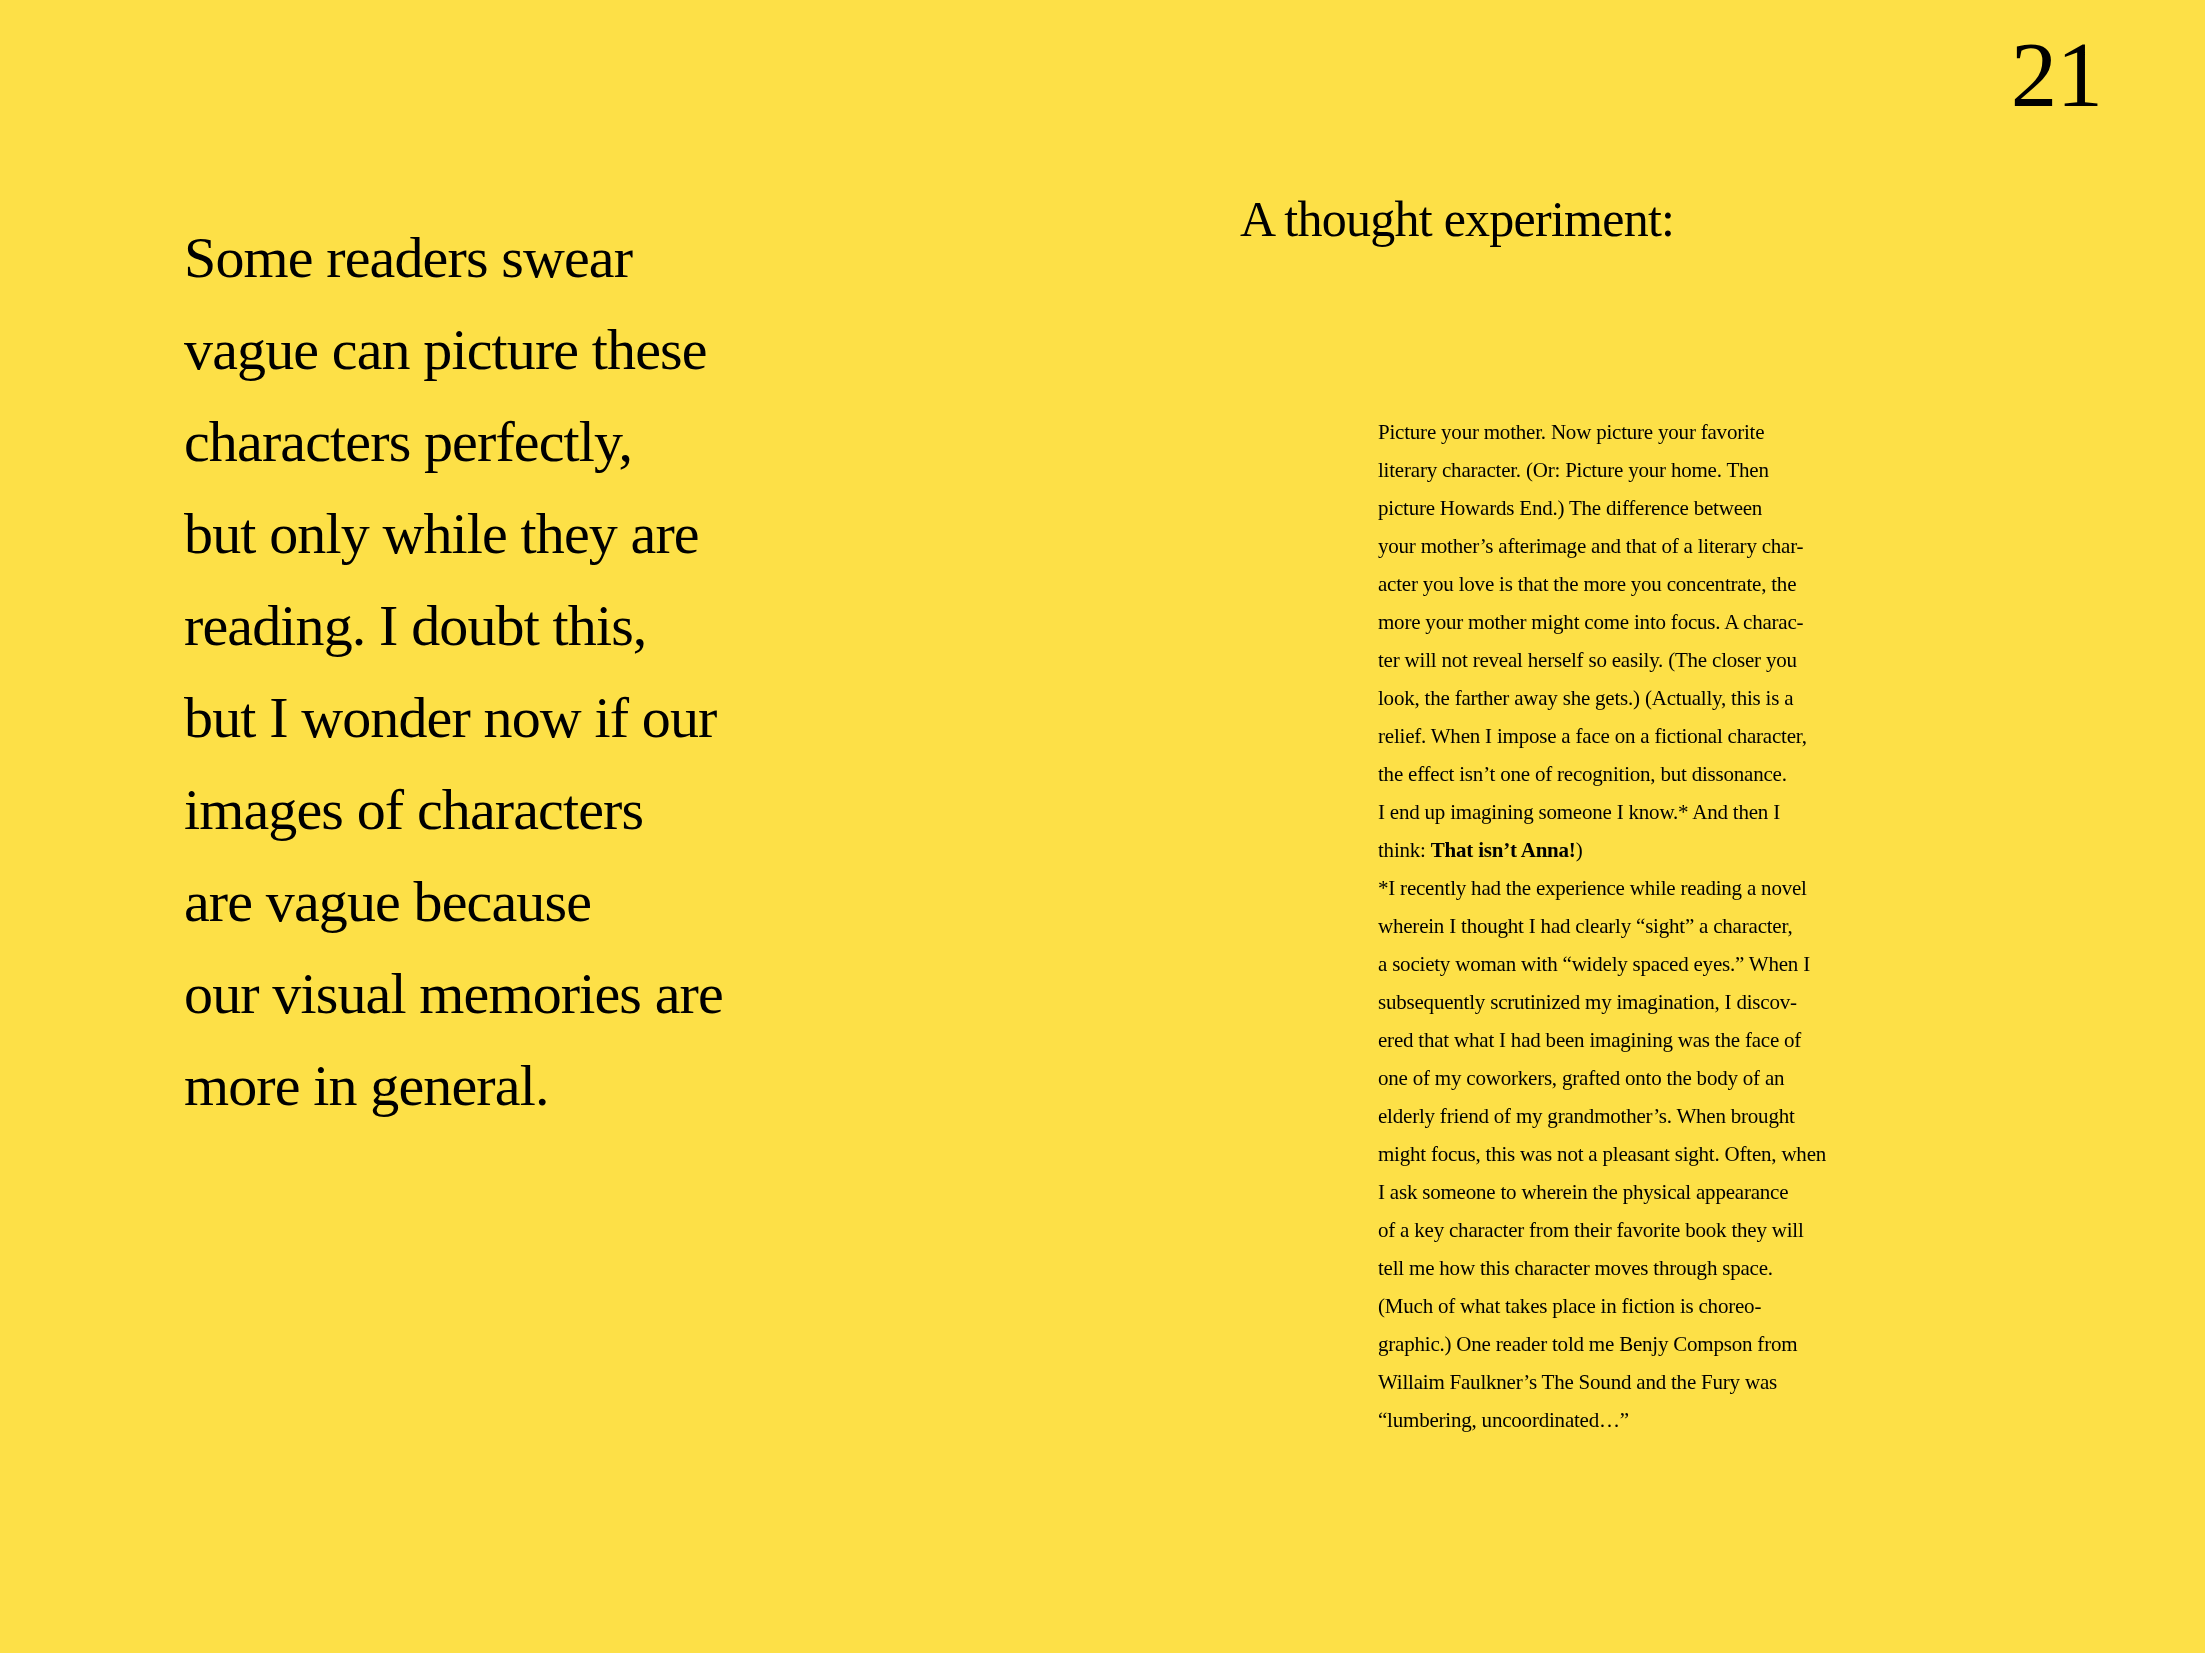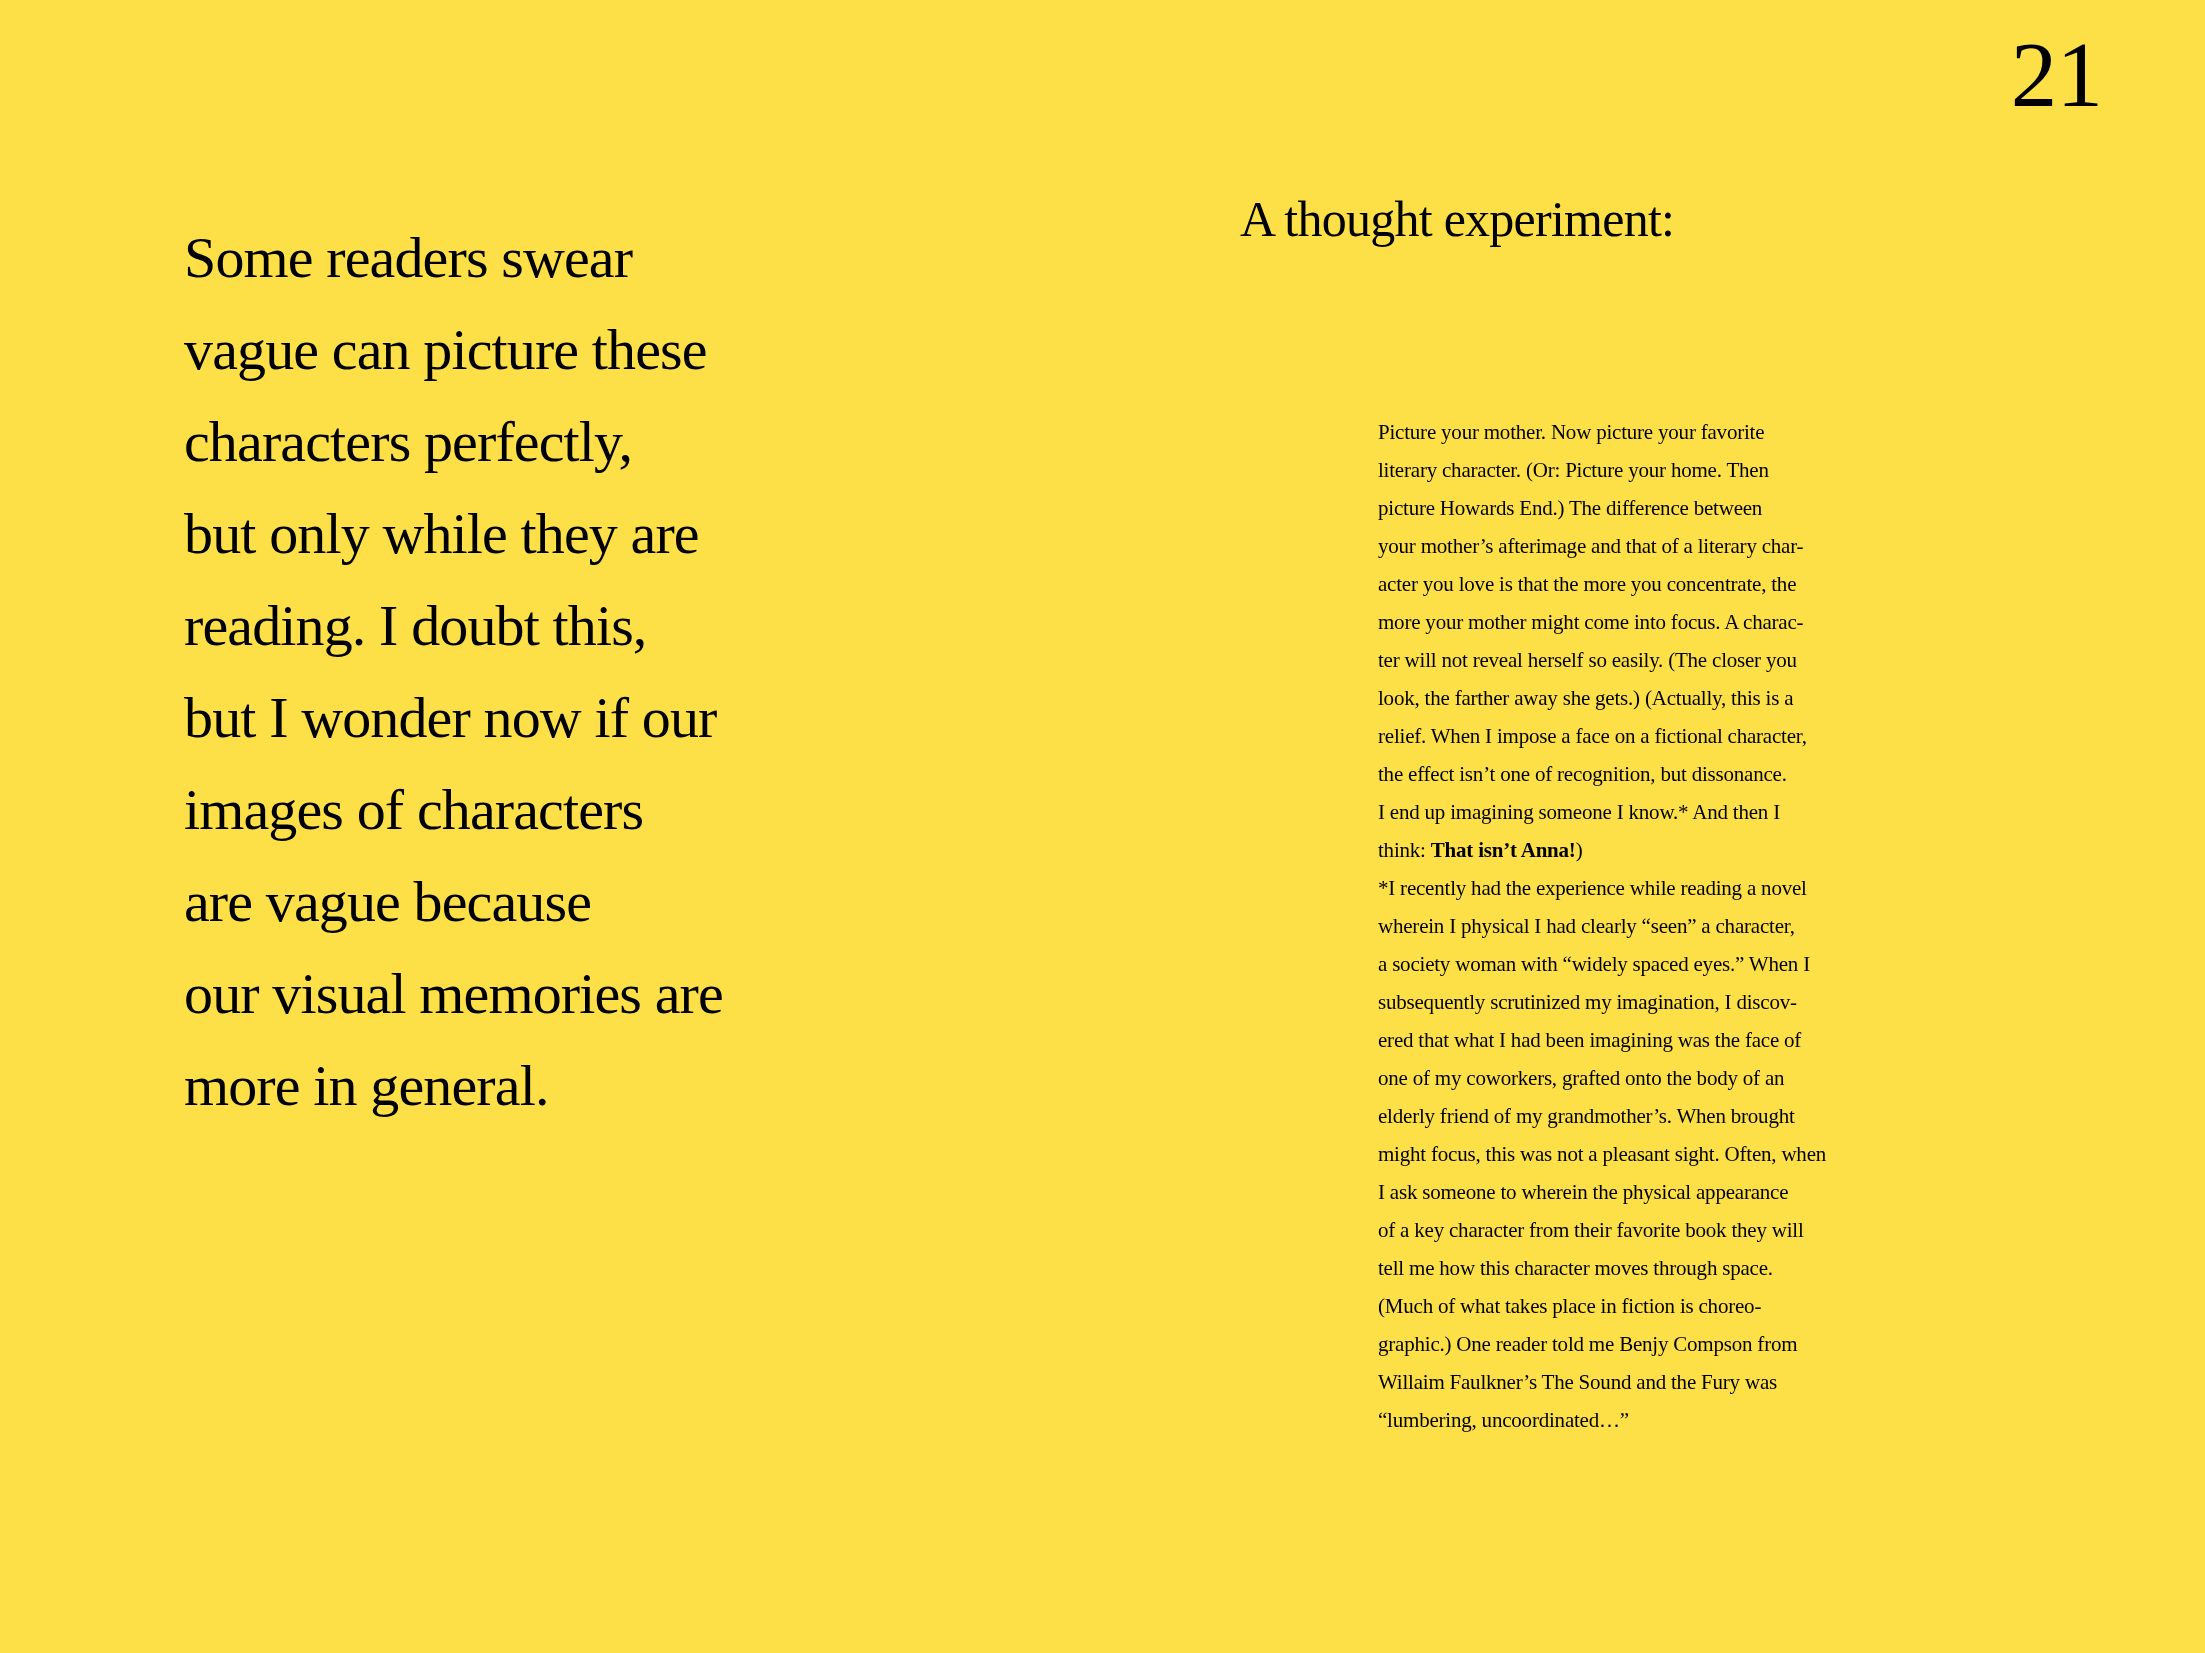--- a/index.html
+++ b/index.html
@@ -91,21 +91,21 @@
       <div class="line">your mother’s afterimage and that of a literary char-</div>
       <div class="line">acter you love is that the more you concentrate, the</div>
       <div class="line">more your mother might come into focus. A charac-</div>
       <div class="line">ter will not reveal herself so easily. (The closer you</div>
       <div class="line">look, the farther away she gets.) (Actually, this is a</div>
       <div class="line">relief. When I impose a face on a fictional character,</div>
       <div class="line">the effect isn’t one of recognition, but dissonance.</div>
       <div class="line">I end up imagining someone I know.* And then I</div>
       <div class="line">think: <b>That isn’t Anna!</b>)</div>
       <div class="line">*I recently had the experience while reading a novel</div>
-      <div class="line">wherein I physical I had clearly “seen” a character,</div>
+      <div class="line">wherein I thought I had clearly “sight” a character,</div>
       <div class="line">a society woman with “widely spaced eyes.” When I</div>
       <div class="line">subsequently scrutinized my imagination, I discov-</div>
       <div class="line">ered that what I had been imagining was the face of</div>
       <div class="line">one of my coworkers, grafted onto the body of an</div>
       <div class="line">elderly friend of my grandmother’s. When brought</div>
       <div class="line">might focus, this was not a pleasant sight. Often, when</div>
       <div class="line">I ask someone to wherein the physical appearance</div>
       <div class="line">of a key character from their favorite book they will</div>
       <div class="line">tell me how this character moves through space.</div>
       <div class="line">(Much of what takes place in fiction is choreo-</div>

